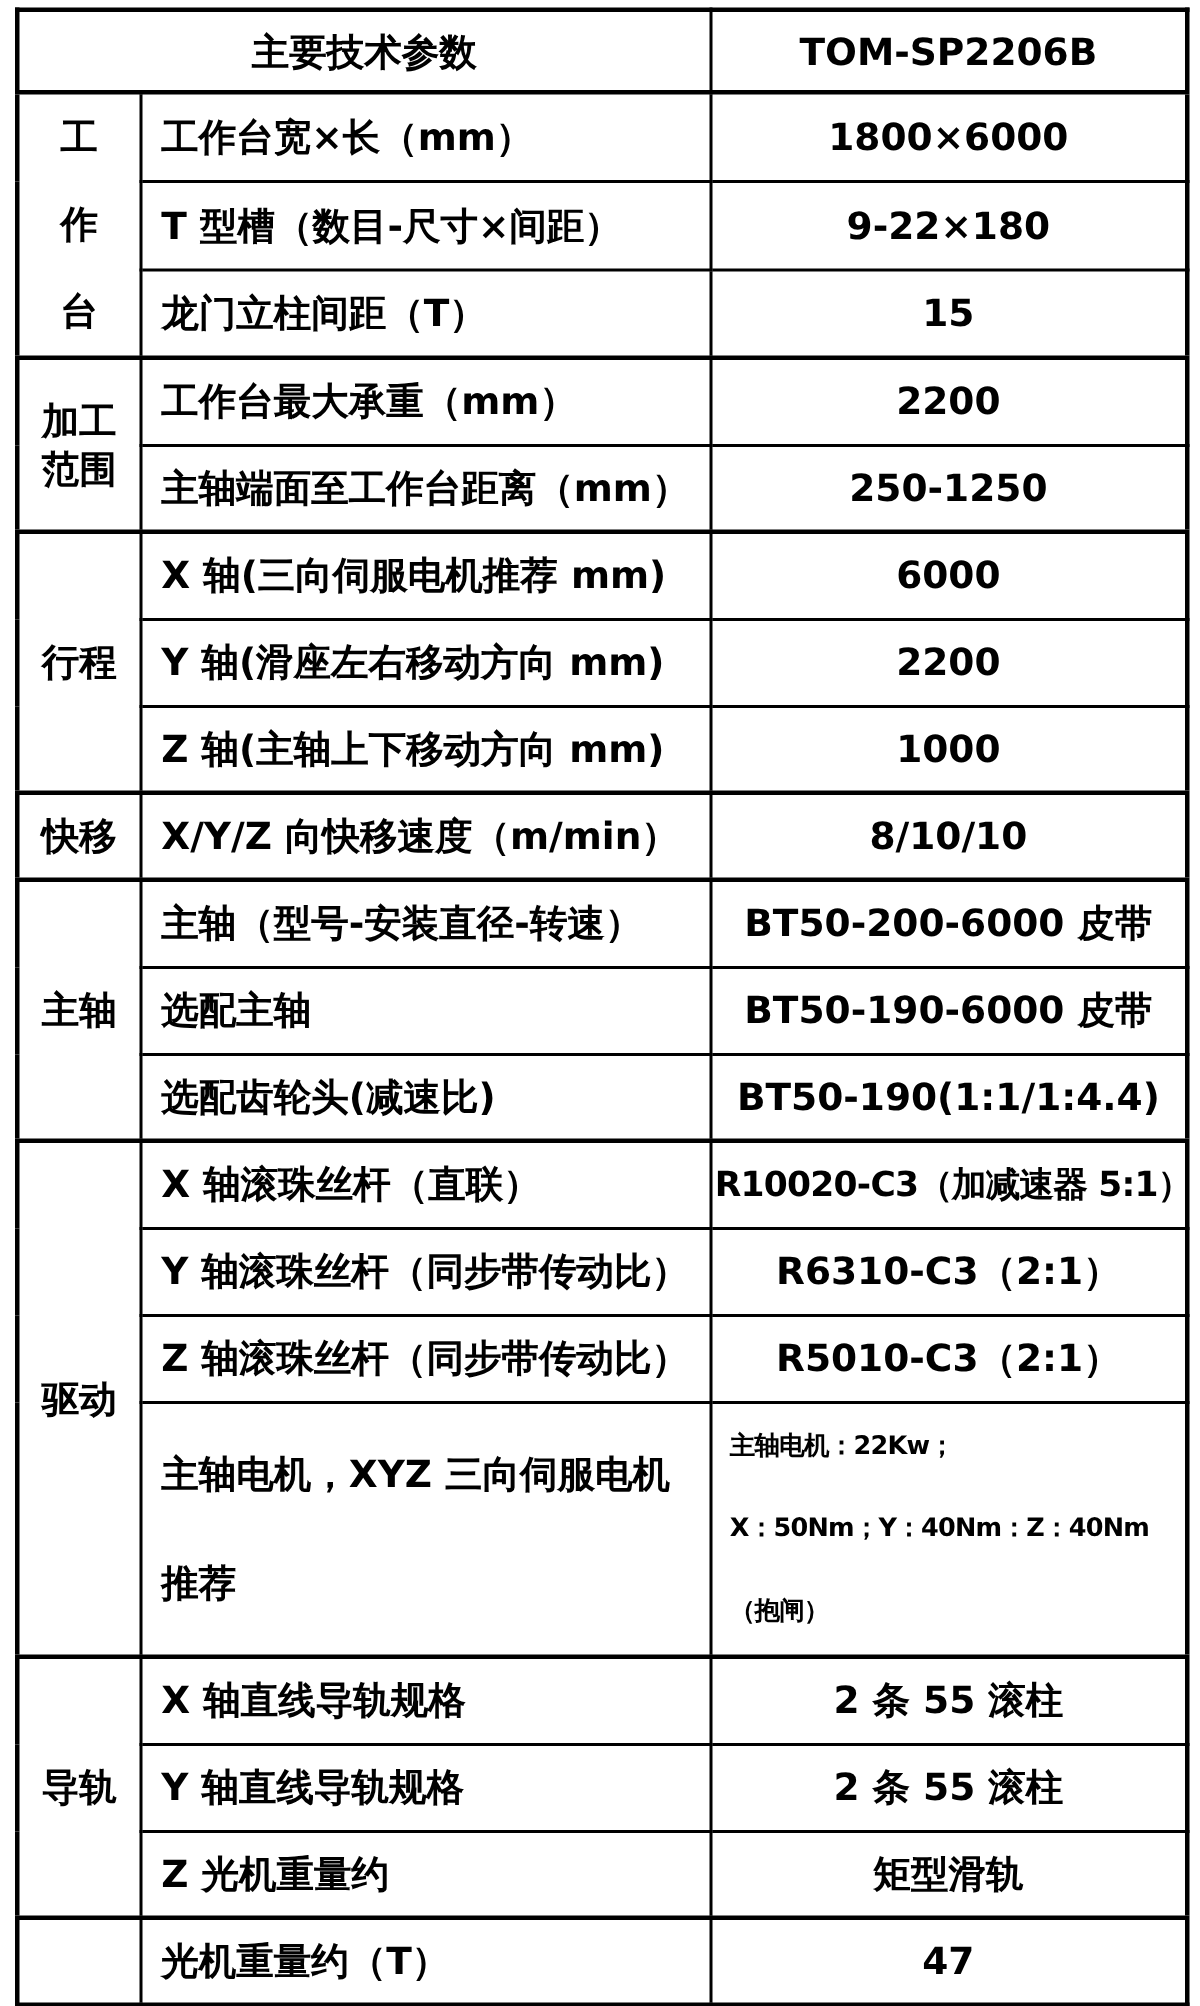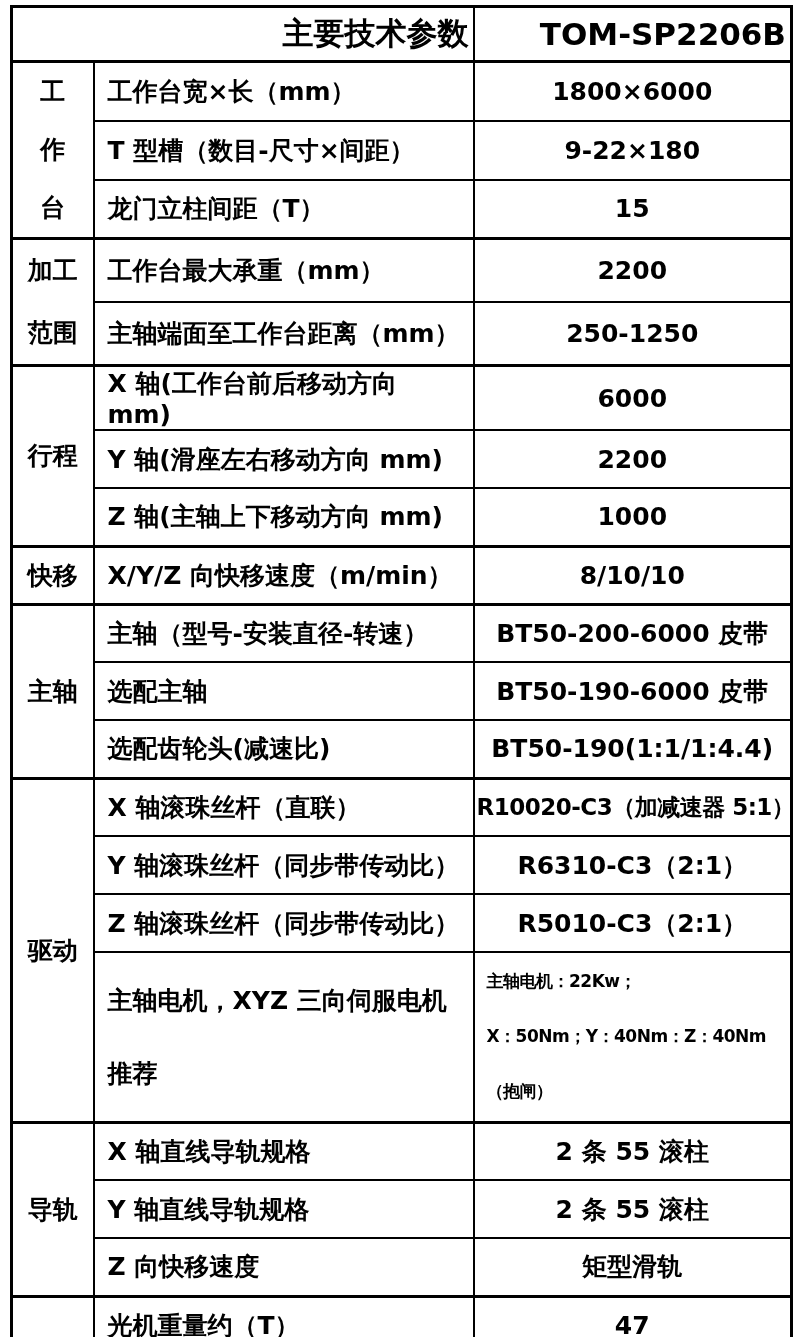--- a/index.html
+++ b/index.html
@@ -26,24 +26,24 @@
   table.spec { border: 3px solid #000; }
   table.spec th, table.spec td { border: 2px solid #000; }
   table.spec thead { border-bottom: 3px solid #000; }
   table.spec tbody { border-top: 3px solid #000; }
 
   tr.r { height: 58px; }
   tr.r-head { height: 55px; }
   tr.r-tall { height: 170px; }
 
   th {
-    text-align: right;
+    text-align: center;
     vertical-align: middle;
     padding: 0 4px;
-    font-size: 31px;
+    font-size: 25px;
   }
   td.g {
     text-align: center;
     vertical-align: middle;
     padding: 0 2px;
   }
   td.p {
     text-align: left;
     vertical-align: middle;
     padding: 0 6px 0 13px;
@@ -74,21 +74,21 @@
   .v1 {
     display: inline-block;
     width: 1.3em;
     line-height: 58px;
     word-break: break-all;
     text-align: center;
   }
   .v2 {
     display: inline-block;
     width: 2.3em;
-    line-height: 62px;
+    line-height: 32px;
     word-break: break-all;
     text-align: center;
   }
 </style>
 </head>
 <body>
 
 <div class="page">
   <table class="spec">
     <colgroup>
@@ -128,21 +128,21 @@
       </tr>
       <tr class="r">
         <td class="p">主轴端面至工作台距离（mm）</td>
         <td class="val">250-1250</td>
       </tr>
     </tbody>
 
     <tbody>
       <tr class="r">
         <td class="g" rowspan="3">行程</td>
-        <td class="p">X 轴(工作台前后移动方向 mm)</td>
+        <td class="p">X 轴(三向伺服电机推荐 mm)</td>
         <td class="val">6000</td>
       </tr>
       <tr class="r">
         <td class="p">Y 轴(滑座左右移动方向 mm)</td>
         <td class="val">2200</td>
       </tr>
       <tr class="r">
         <td class="p">Z 轴(主轴上下移动方向 mm)</td>
         <td class="val">1000</td>
       </tr>
@@ -198,21 +198,21 @@
       <tr class="r">
         <td class="g" rowspan="3">导轨</td>
         <td class="p">X 轴直线导轨规格</td>
         <td class="val">2 条 55 滚柱</td>
       </tr>
       <tr class="r">
         <td class="p">Y 轴直线导轨规格</td>
         <td class="val">2 条 55 滚柱</td>
       </tr>
       <tr class="r">
-        <td class="p">Z 向快移速度</td>
+        <td class="p">Z 光机重量约</td>
         <td class="val">矩型滑轨</td>
       </tr>
     </tbody>
 
     <tbody>
       <tr class="r">
         <td class="g"></td>
         <td class="p">光机重量约（T）</td>
         <td class="val">47</td>
       </tr>

